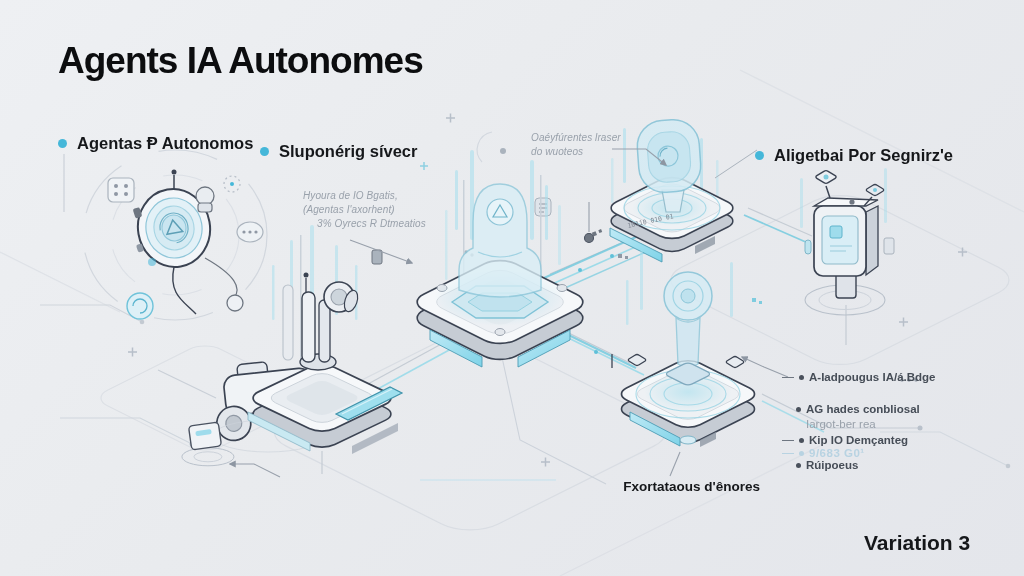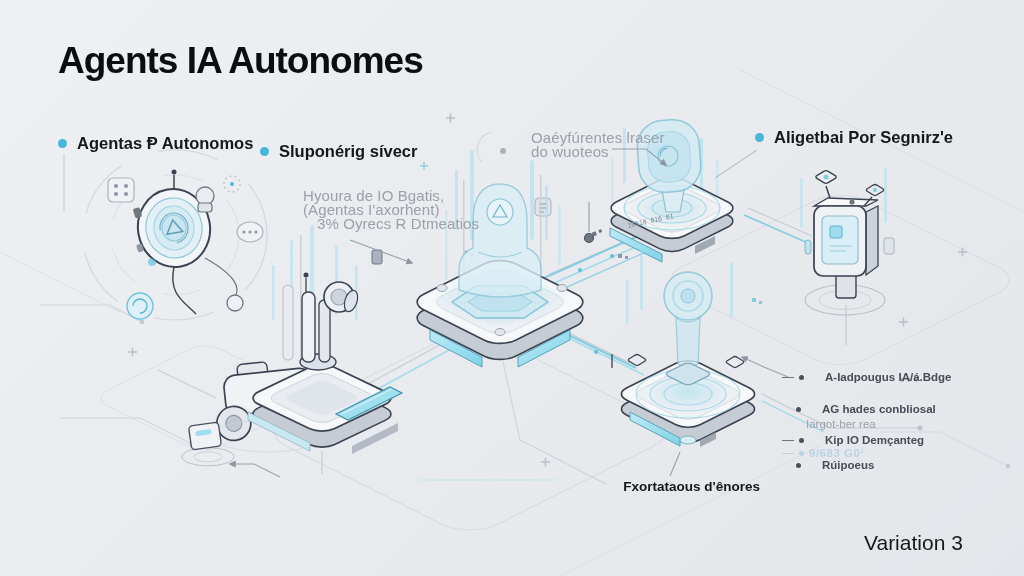--- a/index.html
+++ b/index.html
@@ -4,32 +4,32 @@
 <style>
   html,body{margin:0;padding:0;background:#d8dade;}
   .stage{position:relative;width:1024px;height:576px;overflow:hidden;
          background:linear-gradient(135deg,#eef0f3 0%,#e9ebee 45%,#e4e6eb 100%);
          font-family:"Liberation Sans",sans-serif;color:#15171a;}
   .stage svg{position:absolute;left:0;top:0;}
   .abs{position:absolute;}
   .title{left:58px;top:40px;font-size:37px;font-weight:700;letter-spacing:-1px;color:#0c0d0f;}
   .legend-item{display:flex;align-items:center;gap:10px;font-size:16.5px;font-weight:700;color:#15171a;}
   .dot{width:9px;height:9px;border-radius:50%;background:#45b7d9;flex:0 0 auto;}
-  .note{font-size:15px;line-height:14px;color:#99a1ab;letter-spacing:.1px;}
+  .note{font-size:10px;line-height:14px;color:#99a1ab;letter-spacing:.1px;font-style:italic;}
   .note .ind{padding-left:14px;display:block;}
   .rrow{display:flex;align-items:center;gap:5px;font-size:11.5px;line-height:14px;}
   .rrow .mk-dash{width:12px;height:1px;background:#6e7681;flex:0 0 auto;}
   .rrow .mk-dot{width:5px;height:5px;border-radius:50%;background:#4a515c;flex:0 0 auto;}
   .rrow.faint .mk-dash{background:#b8d3e2;}
   .rrow.faint .mk-dot{background:#b8d3e2;}
-  .tone-dark{color:#464d57;font-weight:600;margin-left:16px;}
+  .tone-dark{color:#464d57;font-weight:600;}
   .tone-muted{color:#99a1ab;font-weight:400;}
   .tone-faint{color:#b8d3e2;font-weight:600;letter-spacing:.5px;}
   .bottom-label{font-size:13.5px;font-weight:700;color:#15171a;text-align:right;width:170px;}
-  .variation{font-size:21px;font-weight:400;color:#15171a;}
+  .variation{font-size:21px;font-weight:700;color:#15171a;}
 </style>
 </head>
 <body>
 
 <div class="stage">
 
 <svg width="1024" height="576" viewBox="0 0 1024 576">
   <defs>
     <marker id="arr" viewBox="0 0 10 10" refX="8" refY="5" markerWidth="6.5" markerHeight="6.5" orient="auto-start-reverse">
       <path d="M0,0 L10,5 L0,10 z" fill="#8d96a2"></path>
@@ -380,21 +380,21 @@
 <div class="abs legend-item" style="left:58px;top:134px;">
   <span class="dot"></span>
   <span>Agentas Ᵽ Autonomos</span>
 </div>
 
 <div class="abs title">Agents IA Autonomes</div>
 <div class="abs legend-item" style="left:260px;top:142px;">
   <span class="dot"></span>
   <span>Sluponérig sívecr</span>
 </div>
-<div class="abs legend-item" style="left:755px;top:128px;">
+<div class="abs legend-item" style="left:755px;top:146px;">
   <span class="dot"></span>
   <span>Aligetbai Por Segnirz'e</span>
 </div>
 
 <div class="abs note" style="left:531px;top:131px;">
   <span>Oaéyfúrentes lraser</span><br>
   <span>do wuoteos</span>
 </div>
 
 <div class="abs note" style="left:303px;top:189px;">

